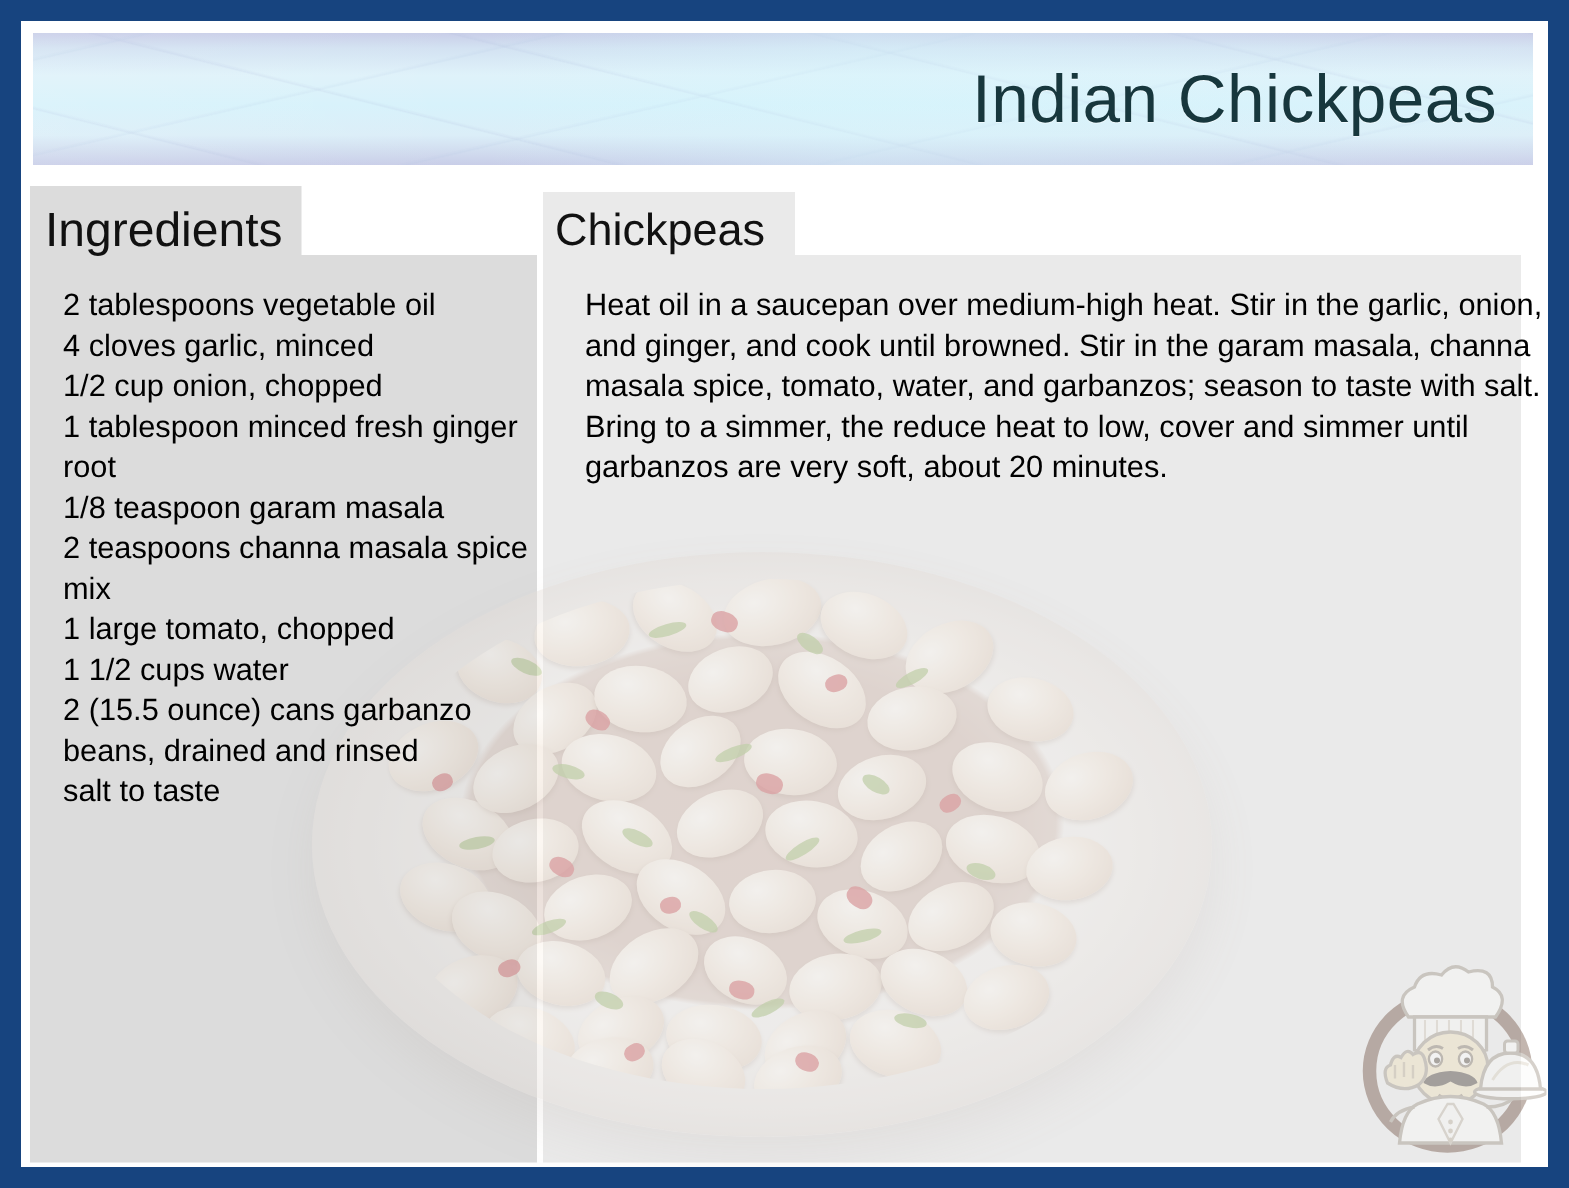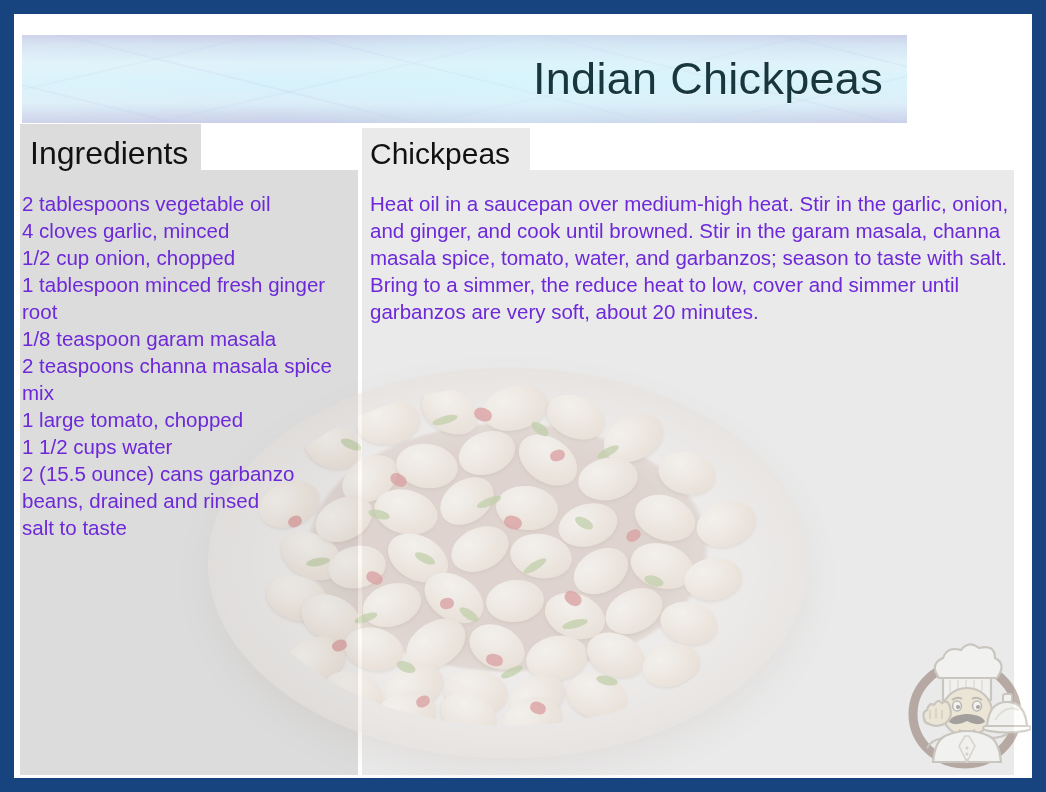--- a/index.html
+++ b/index.html
@@ -39,22 +39,22 @@
     height: 764px;
     box-sizing: border-box;
     background: transparent;
     z-index: 1;
   }
 
   
   .banner {
     position: absolute;
     left: 22px;
-    top: 35px;
-    width: 885px;
+    top: 22px;
+    width: 1000px;
     height: 88px;
     z-index: 10;
     overflow: hidden;
     background:
       linear-gradient(to bottom,
         #c9cee8 0px,
         #d3e2f2 10px,
         #dff2fa 28px,
         #d7f2fb 48px,
         #dbeef8 68px,
@@ -209,22 +209,23 @@
     display: block;
     border-radius: 45%;
     background: #c4343a;
     opacity: .78;
   }
 
   
   .body-text {
     position: absolute;
     z-index: 16;
-    color: #6d28d9;
+    color: #000000;
     white-space: pre-line;
+    margin-left: 20px;
   }
   .ingredients-text {
     left: 22px;
     top: 190px;
     width: 336px;
     font-size: 20.5px;
     line-height: 27px;
   }
   .directions-text {
     left: 370px;

